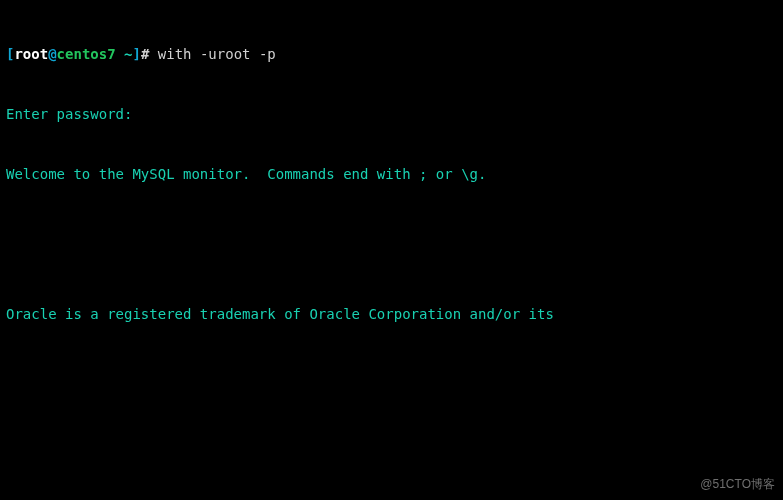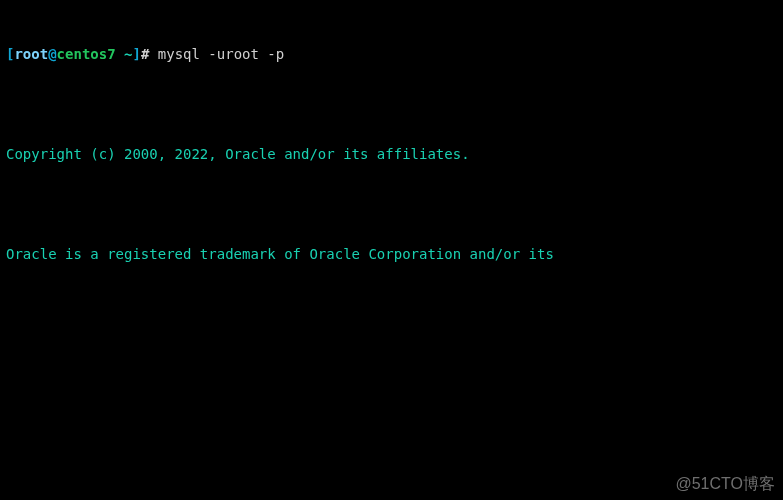--- a/index.html
+++ b/index.html
@@ -20,44 +20,45 @@
     padding: 4px 6px;
   }
   .term {
     white-space: pre;
   }
   .line {
     display: block;
     white-space: pre;
   }
   .br-open  { color: #10a6d3; font-weight: bold; }
-  .user     { color: #7dd3fc; font-weight: bold; }
+  .user     { color: #ffffff; font-weight: bold; }
   .at       { color: #10a6d3; font-weight: bold; }
   .host     { color: #22c55e; font-weight: bold; }
   .tilde    { color: #19d1b2; font-weight: bold; }
   .br-close { color: #10a6d3; font-weight: bold; }
   .hash     { color: #d0d0d0; font-weight: bold; }
   .cmd      { color: #d0d0d0; }
   .out      { color: #19d1b2; }
   .watermark {
     position: absolute;
     right: 8px;
     bottom: 6px;
     color: #6f6f6f;
-    font-size: 16px;
+    font-size: 12px;
     font-family: sans-serif;
   }
 </style>
 </head>
 <body>
 
 <div class="term">
-  <span class="line"><span class="br-open">[</span><span class="user">root</span><span class="at">@</span><span class="host">centos7</span><span class="tilde"> </span><span class="tilde">~</span><span class="br-close">]</span><span class="hash"># </span><span class="cmd">mysql -uroot -p</span></span>
+  <span class="line"><span class="br-open">[</span><span class="user">root</span><span class="at">@</span><span class="host">centos7</span><span class="tilde"> </span><span class="tilde">~</span><span class="br-close">]</span><span class="hash"># </span><span class="cmd">with -uroot -p</span></span>
+  <span class="line out">Enter password:</span>
+  <span class="line out">Welcome to the MySQL monitor.  Commands end with ; or \g.</span>
   <span class="line out"></span>
-  <span class="line out">Copyright (c) 2000, 2022, Oracle and/or its affiliates.</span>
   <span class="line out"></span>
   <span class="line out">Oracle is a registered trademark of Oracle Corporation and/or its</span>
   
   
   <span class="line out"></span>
   
   <span class="line out"></span>
   
   
   <span class="line out"></span>

